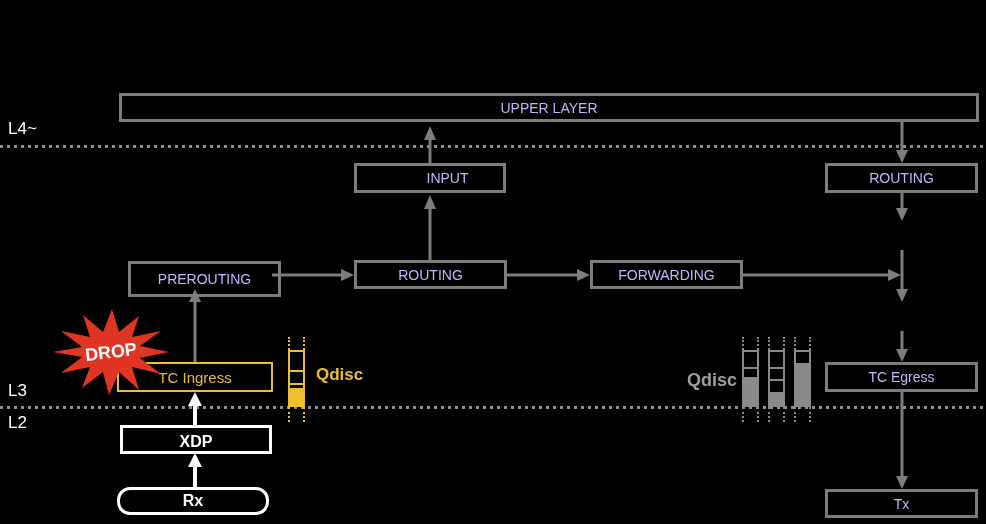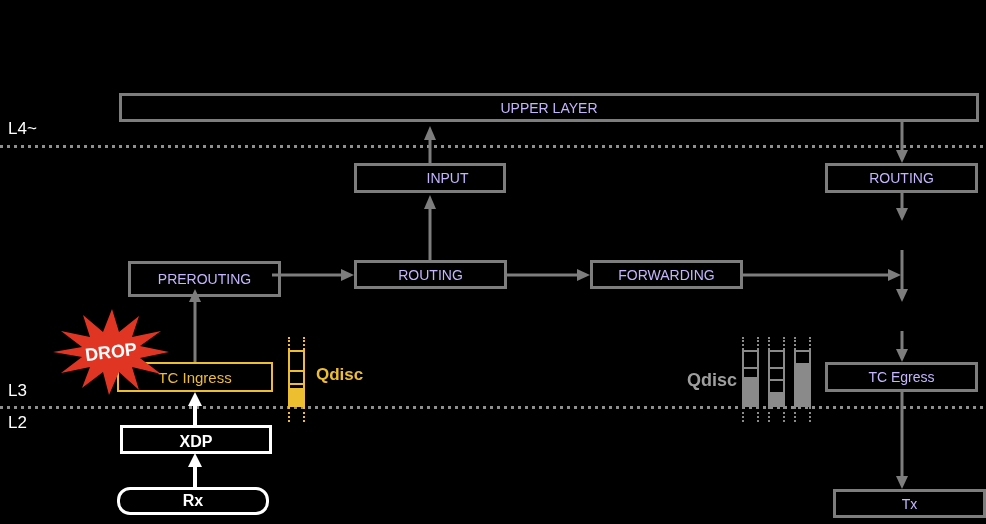--- a/index.html
+++ b/index.html
@@ -74,21 +74,21 @@
   </div>
   <div class="node gray" style="left:590px; top:260px; width:153px; height:29px;align-items:center;">
     <span>FORWARDING</span>
   </div>
   <div class="node gray" style="left:825px; top:163px; width:153px; height:30px;">
     <span>ROUTING</span>
   </div>
   <div class="node gray" style="left:825px; top:362px; width:153px; height:30px;text-align:center;">
     <span>TC Egress</span>
   </div>
-  <div class="node gray" style="left:825px; top:489px; width:153px; height:29px;margin-left:8px;">
+  <div class="node gray" style="left:825px; top:489px; width:153px; height:29px;">
     <span>Tx</span>
   </div>
 
   <div class="node yellow" style="left:117px; top:362px; width:156px; height:30px;">
     <span>TC Ingress</span>
   </div>
 
   <div class="node white" style="left:120px; top:425px; width:152px; height:29px;align-items:flex-end;">
     <span>XDP</span>
   </div>

